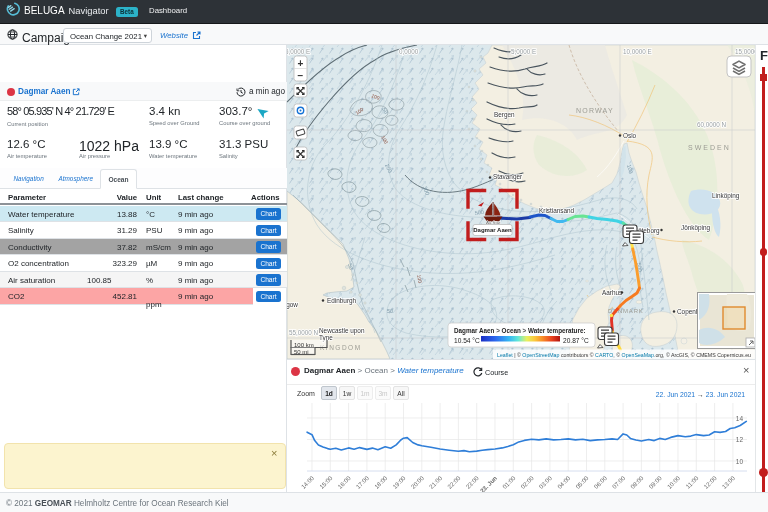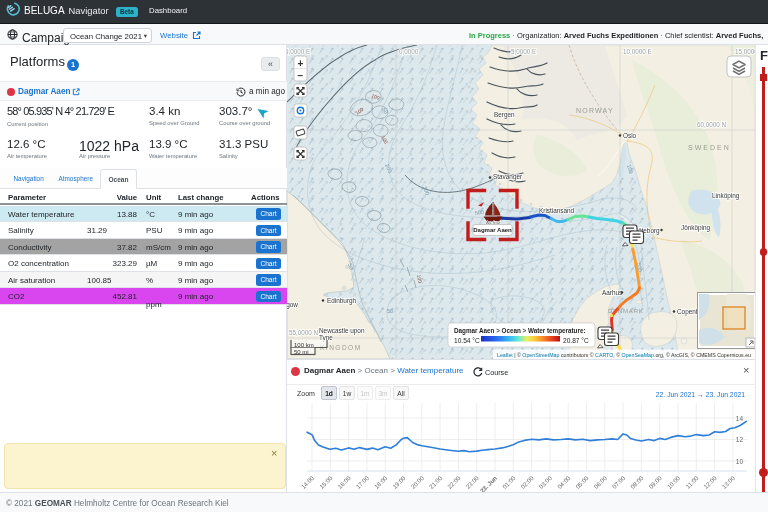--- a/index.html
+++ b/index.html
@@ -1,17 +1,17 @@
 <!DOCTYPE html>
 <html><head><meta charset="utf-8">
 <style>
 * { margin:0; padding:0; box-sizing:border-box; }
 body { width:768px; height:512px; overflow:hidden; font-family:"Liberation Sans",sans-serif; background:#fff; position:relative; }
 .abs { position:absolute; }
-.blue { color:#1a73cf; }
+.blue { color:#1a73cf;font-style:italic; }
 </style></head>
 <body>
 
 <div class="abs" style="left:0;top:0;width:768px;height:24px;background:#2d3237;border-bottom:1px solid #15181a">
   <svg class="abs" style="left:5px;top:1px" width="15" height="15" viewBox="0 0 15 15">
     <path d="M9.8,2.2 A5.9,5.9 0 1 1 3.2,4.9" fill="none" stroke="#56bcd6" stroke-width="1.6" stroke-linecap="round"></path>
     <path d="M3.4,6.4 L5.9,4.6" stroke="#8fd4e4" stroke-width="1.3" stroke-linecap="round" fill="none"></path>
     <path d="M4.3,8.3 L7.5,6.1" stroke="#8fd4e4" stroke-width="1.3" stroke-linecap="round" fill="none"></path>
     <path d="M5.6,10.1 L9.2,7.6" stroke="#8fd4e4" stroke-width="1.3" stroke-linecap="round" fill="none"></path>
   </svg>
@@ -31,29 +31,23 @@
   </svg>
   <span class="abs" style="left:22px;top:7px;font-size:12px;font-weight:400;color:#212529">Campaign:</span>
   <span class="abs" style="left:63px;top:3.5px;width:89px;height:15px;border:1px solid #ced4da;border-radius:3px;background:#fff;font-size:7.8px;color:#212529;padding:3px 0 0 6px">Ocean Change 2021<span style="position:absolute;right:4px;top:3.5px;font-size:6.5px;color:#444">▾</span></span>
   <span class="abs blue" style="left:160px;top:7px;font-size:7.8px">Website</span>
   <svg class="abs" style="left:192px;top:7px" width="9" height="9" viewBox="0 0 9 9">
       <g stroke="#1a73cf" stroke-width="1.1" fill="none">
         <path d="M4,1.5 H1.5 V7.5 H7.5 V5"></path>
         <path d="M5.5,1 H8 V3.5 M8,1 L4.5,4.5"></path>
       </g>
     </svg>
-  <span class="abs" style="left:469px;top:7px;font-size:7.5px;color:#212529;white-space:nowrap"><b style="color:#28a745">In Progress</b> <span style="color:#6c757d">·</span> Organization: <b>Arved Fuchs Expeditionen</b> <span style="color:#6c757d">·</span> Chief scientist: <b>Arved Fuchs,</b></span>
 </div>
 
 <div class="abs" style="left:0;top:45px;width:287px;height:447px;background:#fff;border-right:1px solid #dee2e6">
-  <div class="abs" style="left:0;top:0;width:287px;height:37px;border-bottom:1px solid #e9ecef">
-    <span class="abs" style="left:10px;top:9px;font-size:13px;color:#212529">Platforms</span>
-    <span class="abs" style="left:67px;top:14px;width:12px;height:12px;background:#1a73cf;border-radius:50%;color:#fff;font-size:7.5px;font-weight:700;text-align:center;line-height:12px">1</span>
-    <span class="abs" style="left:261px;top:12px;width:19px;height:14px;background:#e9ecef;border:1px solid #dbe0e5;border-radius:3px;color:#495057;font-size:9px;text-align:center;line-height:12px">«</span>
-  </div>
   <div class="abs" style="left:0;top:37px;width:287px;height:19px;background:#f8f9fa;border-bottom:1px solid #eceeef">
     <span class="abs" style="left:7px;top:5.5px;width:8px;height:8px;background:#dc3545;border-radius:50%"></span>
     <span class="abs" style="left:18px;top:5px;font-size:8.2px;font-weight:700;color:#1a73cf">Dagmar Aaen</span>
     <svg class="abs" style="left:72px;top:5.5px" width="8" height="8" viewBox="0 0 9 9">
         <g stroke="#1a73cf" stroke-width="1.1" fill="none">
           <path d="M4,1.5 H1.5 V7.5 H7.5 V5"></path>
           <path d="M5.5,1 H8 V3.5 M8,1 L4.5,4.5"></path>
         </g>
       </svg>
     <svg class="abs" style="left:236px;top:4.5px" width="10" height="10" viewBox="0 0 10 10">
@@ -102,21 +96,21 @@
     </div>
 <div class="abs" style="left:0;top:16.5px;width:287px;height:16.5px;background:#cde9f2;border-bottom:1px solid #dee2e6;font-size:8px;color:#212529">
       <span class="abs" style="left:8px;top:4px">Water temperature</span>
       <span class="abs" style="left:87px;top:4px;width:50px;text-align:right">13.88</span>
       <span class="abs" style="left:146px;top:4px">°C</span>
       <span class="abs" style="left:178px;top:4px">9 min ago</span>
       <span class="abs" style="left:256px;top:2.5px;width:25px;height:11.5px;background:#1a73cf;border-radius:2.5px;color:#fff;font-size:6.6px;text-align:center;line-height:11px">Chart</span>
     </div>
       <div class="abs" style="left:0;top:33.0px;width:287px;height:16.5px;background:#ffffff;border-bottom:1px solid #dee2e6;font-size:8px;color:#212529">
       <span class="abs" style="left:8px;top:4px">Salinity</span>
-      <span class="abs" style="left:87px;top:4px;width:50px;">31.29</span>
+      <span class="abs" style="left:87px;top:4px;width:50px;text-align:right">31.29</span>
       <span class="abs" style="left:146px;top:4px">PSU</span>
       <span class="abs" style="left:178px;top:4px">9 min ago</span>
       <span class="abs" style="left:256px;top:2.5px;width:25px;height:11.5px;background:#1a73cf;border-radius:2.5px;color:#fff;font-size:6.6px;text-align:center;line-height:11px">Chart</span>
     </div>
       <div class="abs" style="left:0;top:49.5px;width:287px;height:16.5px;background:#a3a3a3;border-bottom:1px solid #dee2e6;font-size:8px;color:#212529">
       <span class="abs" style="left:8px;top:4px">Conductivity</span>
       <span class="abs" style="left:87px;top:4px;width:50px;text-align:right">37.82</span>
       <span class="abs" style="left:146px;top:4px">mS/cm</span>
       <span class="abs" style="left:178px;top:4px">9 min ago</span>
       <span class="abs" style="left:256px;top:2.5px;width:25px;height:11.5px;background:#1a73cf;border-radius:2.5px;color:#fff;font-size:6.6px;text-align:center;line-height:11px">Chart</span>
@@ -128,21 +122,21 @@
       <span class="abs" style="left:178px;top:4px">9 min ago</span>
       <span class="abs" style="left:256px;top:2.5px;width:25px;height:11.5px;background:#1a73cf;border-radius:2.5px;color:#fff;font-size:6.6px;text-align:center;line-height:11px">Chart</span>
     </div>
       <div class="abs" style="left:0;top:82.5px;width:287px;height:16.5px;background:#f5f5f5;border-bottom:1px solid #dee2e6;font-size:8px;color:#212529">
       <span class="abs" style="left:8px;top:4px">Air saturation</span>
       <span class="abs" style="left:87px;top:4px;width:50px;text-align:left">100.85</span>
       <span class="abs" style="left:146px;top:4px">%</span>
       <span class="abs" style="left:178px;top:4px">9 min ago</span>
       <span class="abs" style="left:256px;top:2.5px;width:25px;height:11.5px;background:#1a73cf;border-radius:2.5px;color:#fff;font-size:6.6px;text-align:center;line-height:11px">Chart</span>
     </div>
-      <div class="abs" style="left:0;top:99.0px;width:287px;height:16.5px;background:#d946ef;border-bottom:1px solid #dee2e6;font-size:8px;color:#212529">
+      <div class="abs" style="left:0;top:99.0px;width:253px;height:16.5px;background:#fca5a5;border-bottom:1px solid #dee2e6;font-size:8px;color:#212529">
       <span class="abs" style="left:8px;top:4px">CO2</span>
       <span class="abs" style="left:87px;top:4px;width:50px;text-align:right">452.81</span>
       <span class="abs" style="left:146px;top:12px">ppm</span>
       <span class="abs" style="left:178px;top:4px">9 min ago</span>
       <span class="abs" style="left:256px;top:2.5px;width:25px;height:11.5px;background:#1a73cf;border-radius:2.5px;color:#fff;font-size:6.6px;text-align:center;line-height:11px">Chart</span>
     </div>  
     </div>
 </div>
 
 <svg width="468" height="314" viewBox="0 0 468 314" xmlns="http://www.w3.org/2000/svg" font-family="Liberation Sans, sans-serif" style="position:absolute;left:287px;top:45px">

